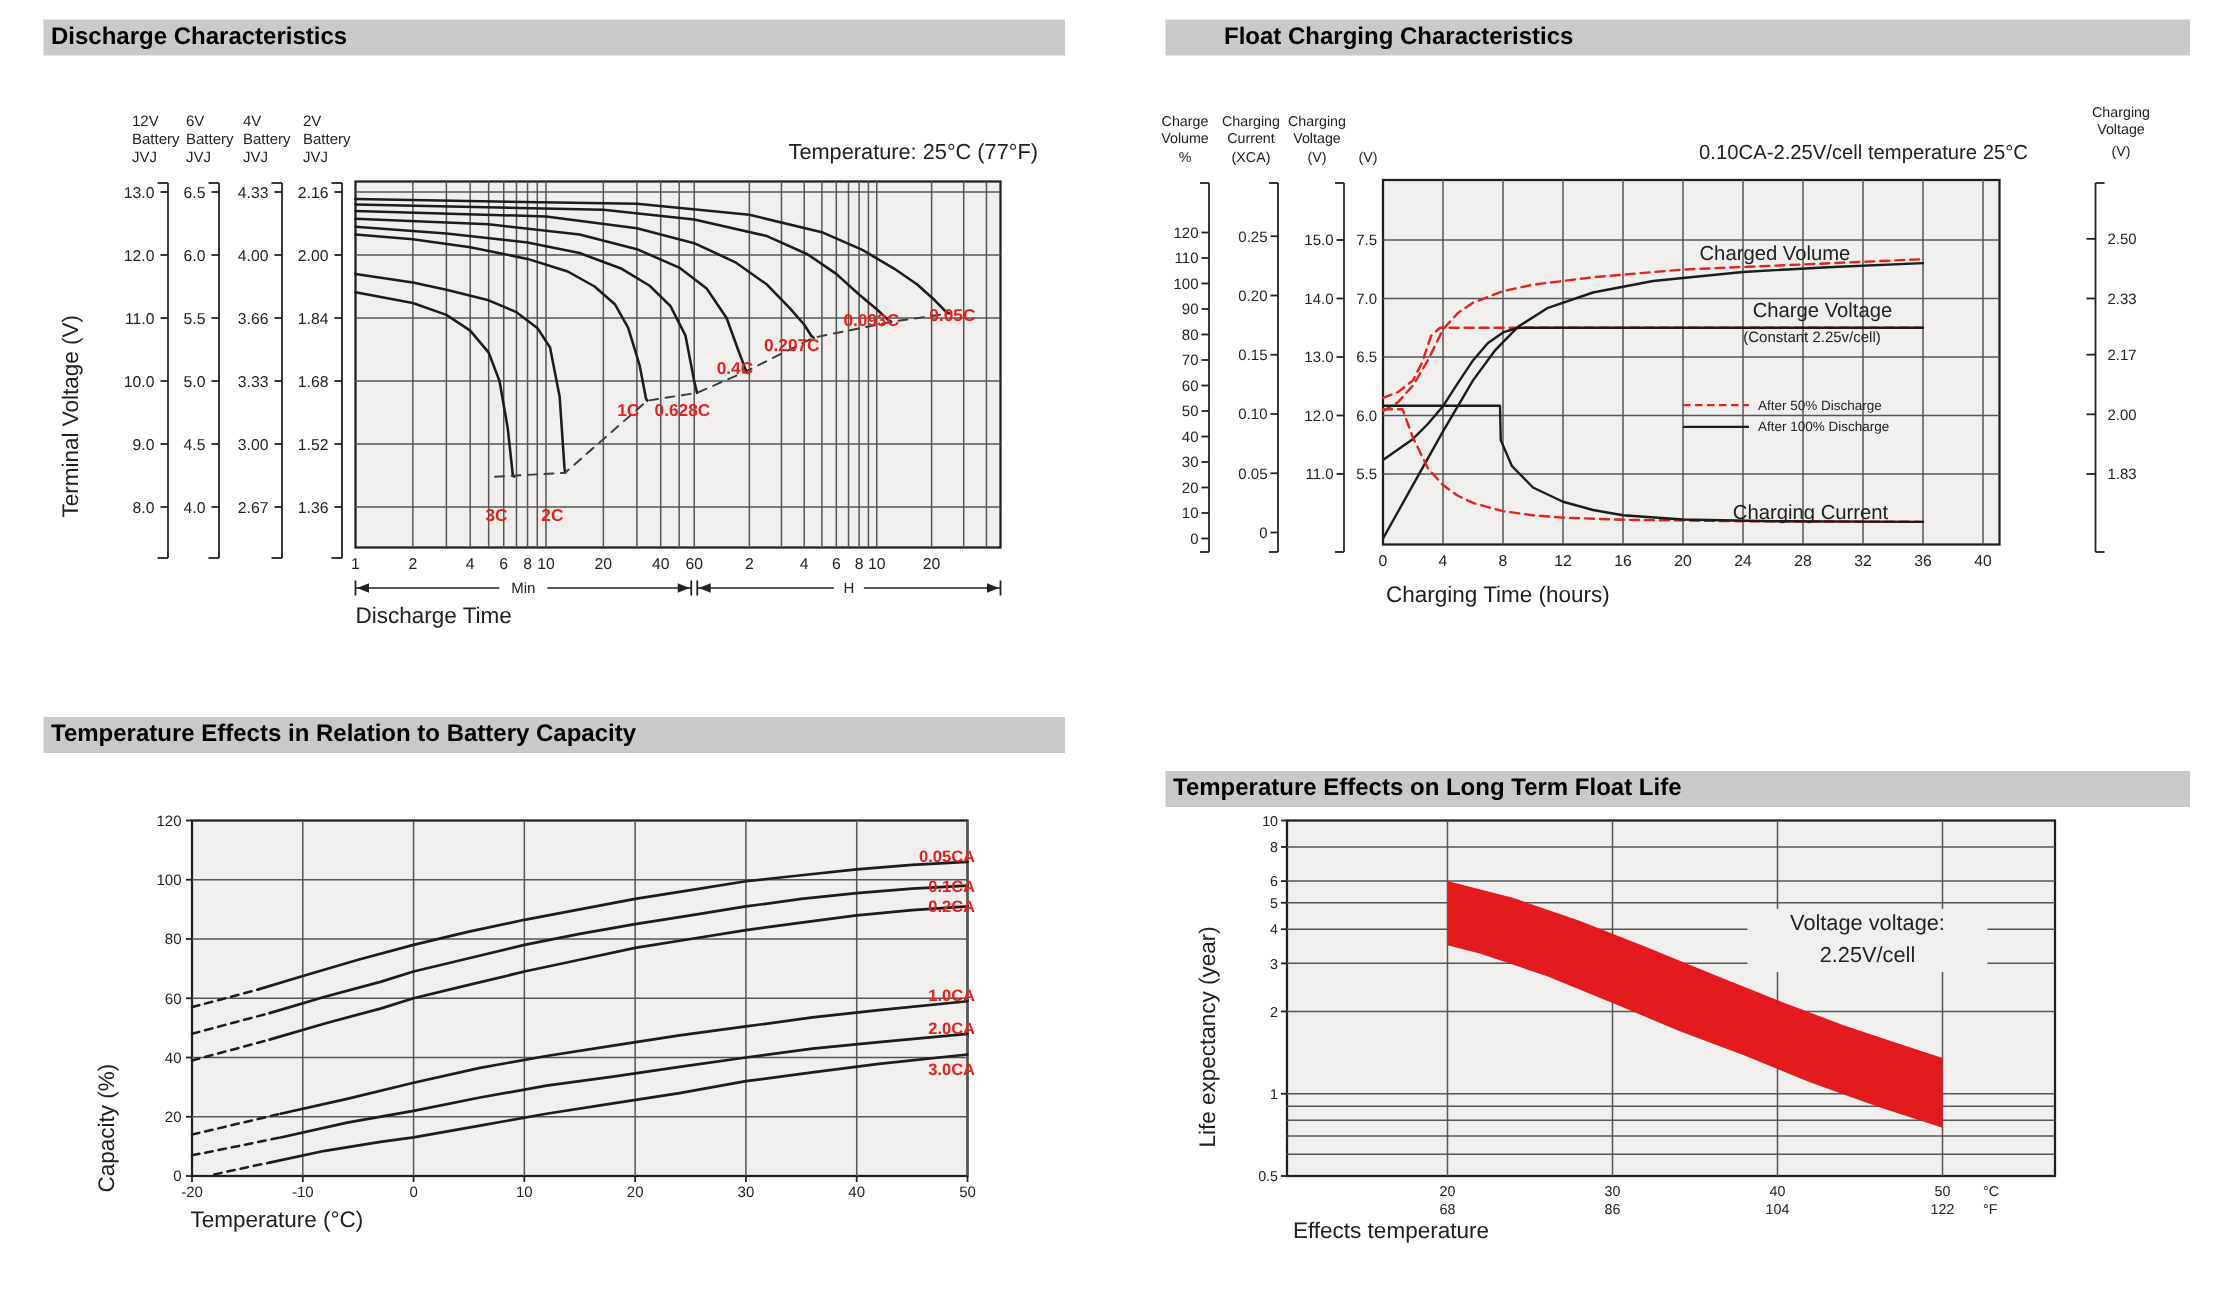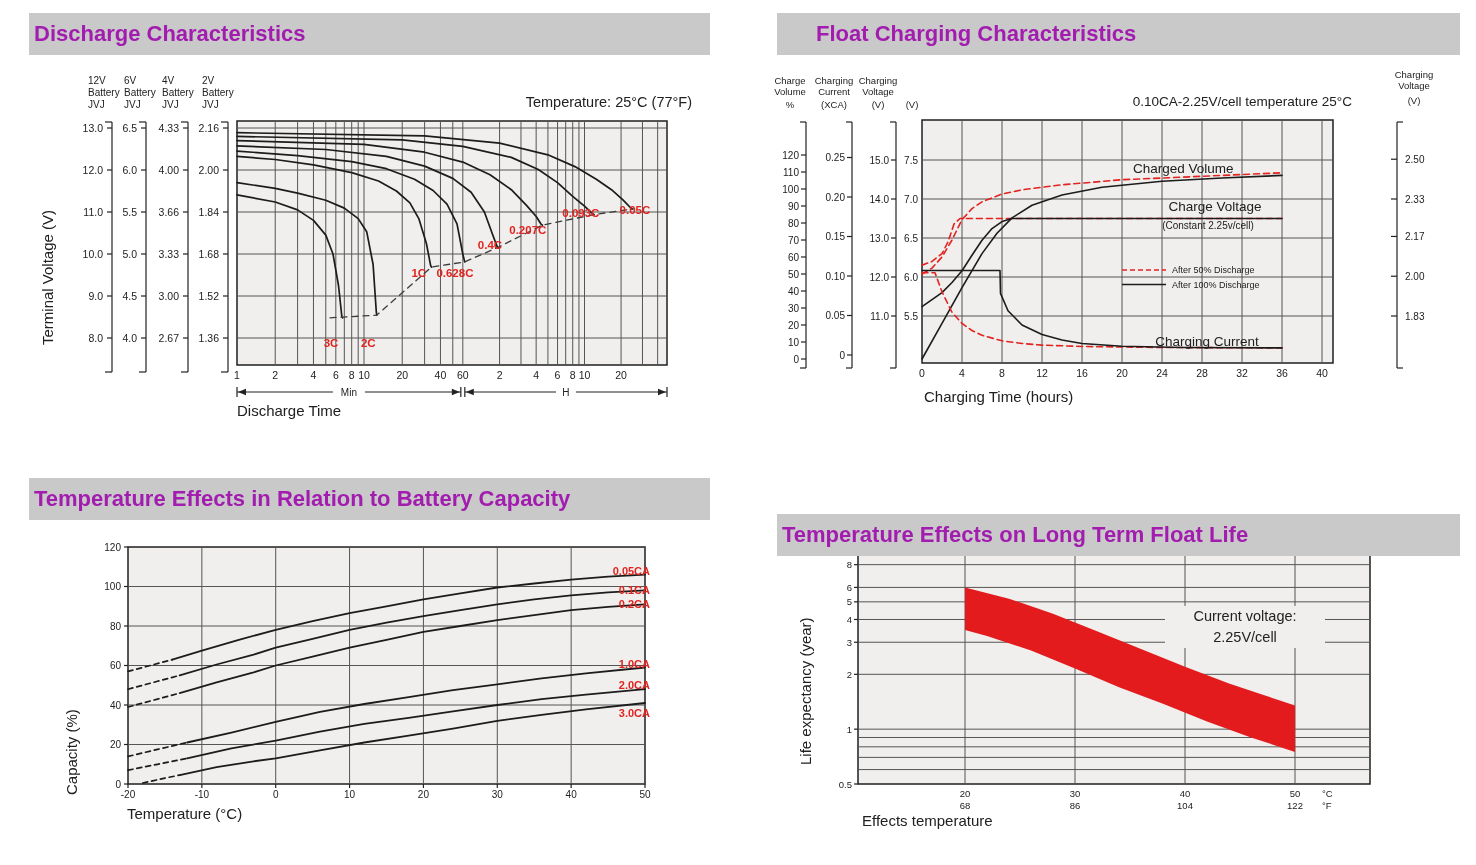--- a/index.html
+++ b/index.html
@@ -1,22 +1,22 @@
 <!DOCTYPE html>
 <html><head>
 <meta charset="utf-8">
 <style>
   *{margin:0;padding:0;box-sizing:border-box}
   html,body{background:#fff}
   body{width:1476px;height:865px;position:relative;overflow:hidden;
        font-family:"Liberation Sans",sans-serif;color:#222}
   .panel{position:absolute}
   .panel svg{position:absolute;left:0;top:0}
-  .hdr{position:absolute;height:42px;display:flex;align-items:center;
-       padding-left:5px;font-size:22px;font-weight:bold;color:#a21caf}
+  .hdr{position:absolute;height:24px;display:flex;align-items:center;
+       padding-left:5px;font-size:16px;font-weight:bold;color:#000000}
   .lbl{position:absolute;white-space:nowrap;color:#202020}
   .vlabel{position:absolute;transform:rotate(-90deg);transform-origin:0 100%;
           white-space:nowrap;color:#202020}
   .anno-box{position:absolute;text-align:center}
 </style>
 </head>
 <body>
 
 <div class="panel" style="left:0;top:0;width:738px;height:460px">
   <svg id="c0" width="738" height="460">
@@ -486,17 +486,17 @@
         <text x="557" y="349" font-size="9.5" fill="#222222" text-anchor="middle" font-weight="normal" font-family="&quot;Liberation Sans&quot;, sans-serif">122</text>
         <text x="584" y="337" font-size="9.5" fill="#222222" text-anchor="start" font-weight="normal" font-family="&quot;Liberation Sans&quot;, sans-serif">°C</text>
         <text x="584" y="349" font-size="9.5" fill="#222222" text-anchor="start" font-weight="normal" font-family="&quot;Liberation Sans&quot;, sans-serif">°F</text>
       </g>
     </svg>
   <div class="hdr" style="left: 39px; top: 18px; width: 683px; background: rgb(201, 201, 201); margin-top: 36px;">
     <span>Temperature Effects on Long Term Float Life</span>
   </div>
   <div class="vlabel" style="left:76px;top:288px;font-size:15px">Life expectancy (year)</div>
   <div class="anno-box" style="left:427px;top:146px;width:160px;background:#f0efed;font-size:14.5px;line-height:21px">
-    <div>Current voltage:</div>
+    <div>Voltage voltage:</div>
     <div>2.25V/cell</div>
   </div>
   <div class="lbl" style="left:124px;top:352px;font-size:15px">Effects temperature</div>
 </div>
 
 </body></html>

